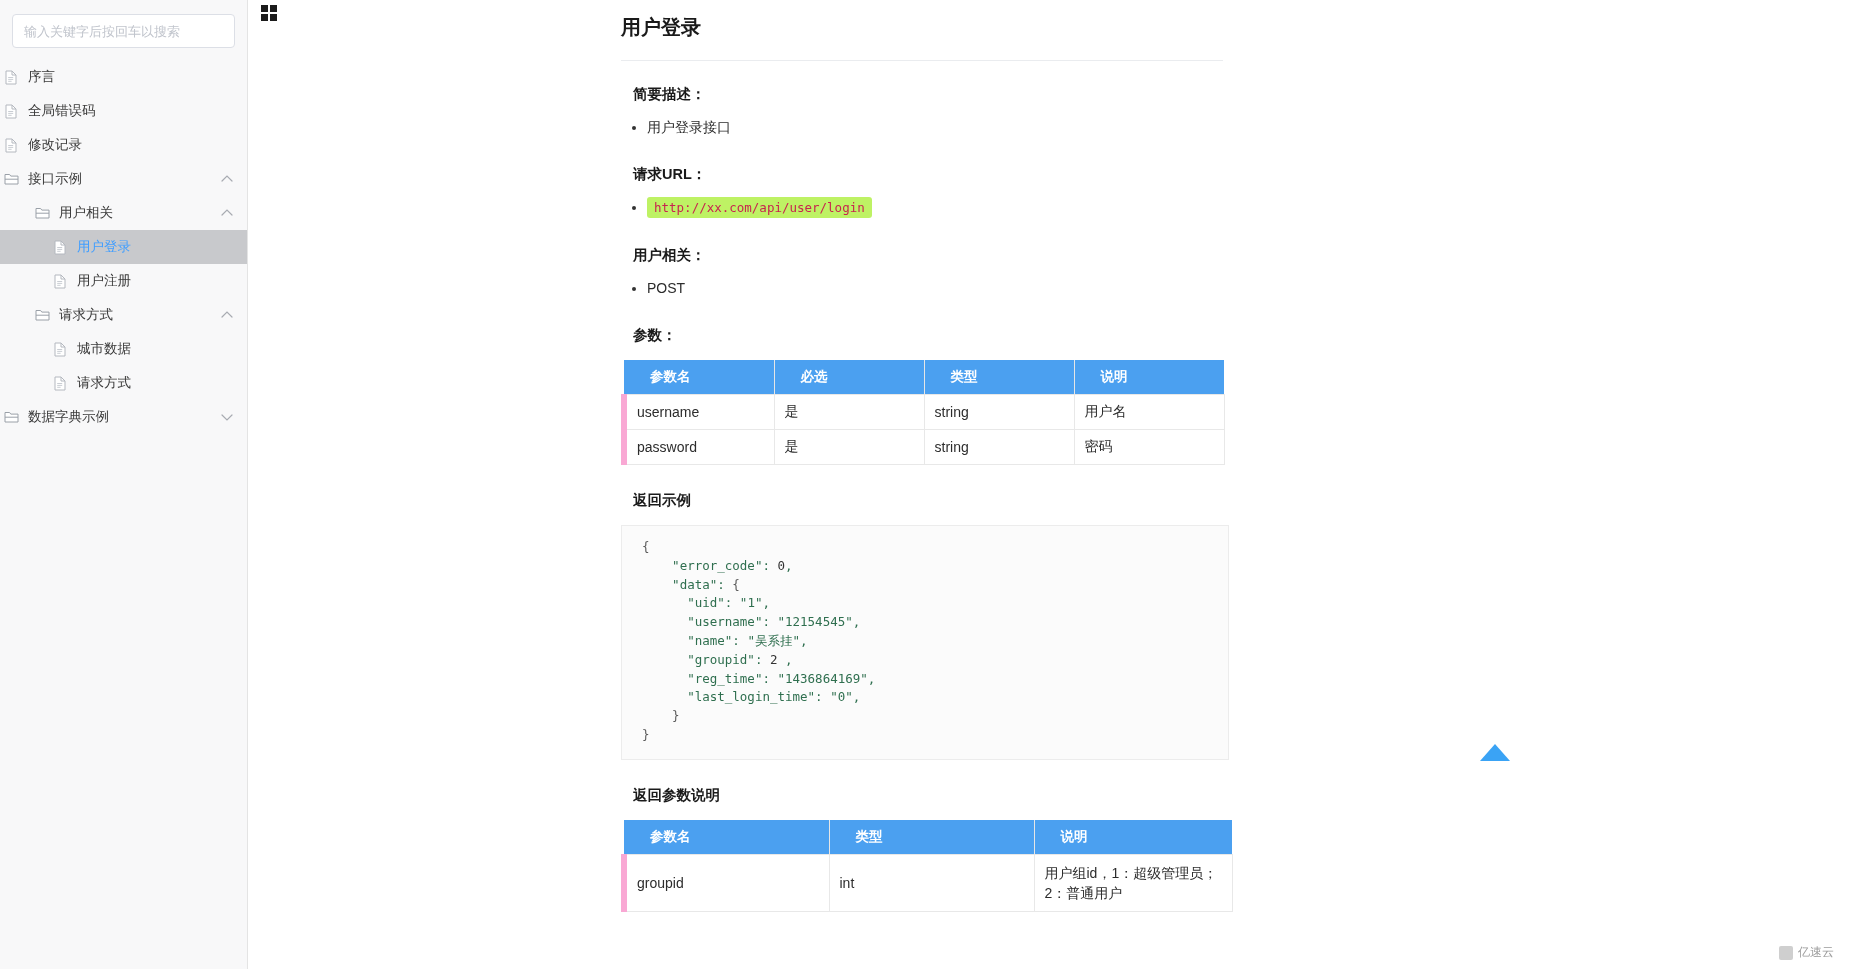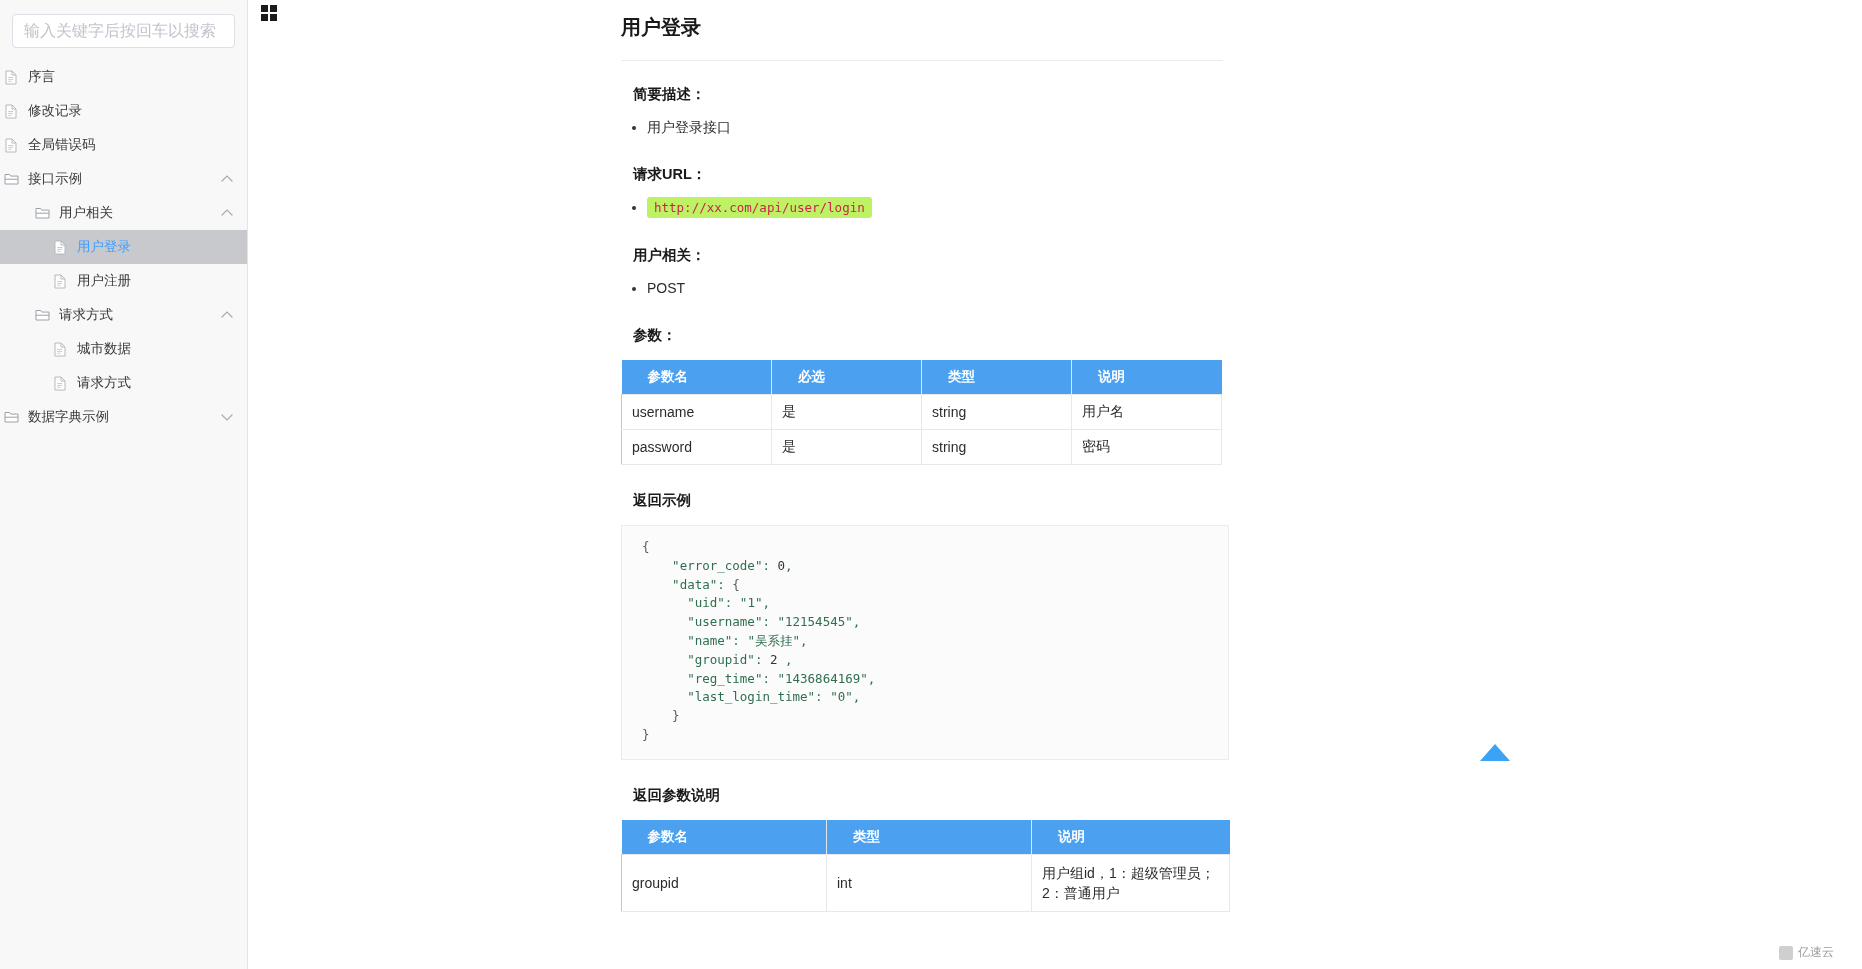--- a/index.html
+++ b/index.html
@@ -22,21 +22,21 @@
     position: relative;
     overflow: hidden;
   }
   .search-wrap { padding: 14px 12px 8px 12px; }
   .search-input {
     width: 100%; height: 34px;
     border: 1px solid #dcdfe6;
     border-radius: 4px;
     background: #fff;
     padding: 0 11px;
-    font-size: 16px;
+    font-size: 13px;
     color: #606266;
     font-family: "Liberation Sans", sans-serif;
     outline: none;
   }
   .search-input::placeholder { color: #c0c4cc; }
 
   .nav { margin-top: 4px; }
   .nav-item {
     display: flex; align-items: center;
     height: 34px;
@@ -141,21 +141,21 @@
   }
   table.doc-table th:last-child { border-right: 0; }
   table.doc-table td {
     font-size: 14px;
     color: #2c2c2c;
     padding: 8px 10px;
     border: 1px solid #e8e8e8;
     height: 32px;
     vertical-align: middle;
   }
-  table.doc-table tr td:first-child { border-left: 1px solid #f9a8d4; }
+  table.doc-table tr td:first-child { border-left: 6px solid #f9a8d4; }
   table.params { width: 600px; }
   table.params col.c1 { width: 150px; }
   table.params col.c2 { width: 150px; }
   table.params col.c3 { width: 150px; }
   table.params col.c4 { width: 150px; }
   table.retparams { width: 608px; }
   table.retparams col.r1 { width: 205px; }
   table.retparams col.r2 { width: 205px; }
   table.retparams col.r3 { width: 198px; }
   td.wrapcell { line-height: 20px; }
@@ -224,31 +224,31 @@
           <span class="label">序言</span>
         </div>
         <div class="nav-item depth0">
           <span class="ico">
             <svg width="14" height="15" viewBox="0 0 14 15">
               <path d="M2 1h6l4 4v9H2z" fill="#fff" stroke="#b4b8bf" stroke-width="1"></path>
               <path d="M8 1v4h4" fill="none" stroke="#b4b8bf" stroke-width="1"></path>
               <path d="M4.2 7.5h5M4.2 9.4h5M4.2 11.3h3.4" stroke="#c3c7ce" stroke-width="0.9"></path>
             </svg>
           </span>
+          <span class="label">全局错误码</span>
+        </div>
+        <div class="nav-item depth0">
+          <span class="ico">
+            <svg width="14" height="15" viewBox="0 0 14 15">
+              <path d="M2 1h6l4 4v9H2z" fill="#fff" stroke="#b4b8bf" stroke-width="1"></path>
+              <path d="M8 1v4h4" fill="none" stroke="#b4b8bf" stroke-width="1"></path>
+              <path d="M4.2 7.5h5M4.2 9.4h5M4.2 11.3h3.4" stroke="#c3c7ce" stroke-width="0.9"></path>
+            </svg>
+          </span>
           <span class="label">修改记录</span>
-        </div>
-        <div class="nav-item depth0">
-          <span class="ico">
-            <svg width="14" height="15" viewBox="0 0 14 15">
-              <path d="M2 1h6l4 4v9H2z" fill="#fff" stroke="#b4b8bf" stroke-width="1"></path>
-              <path d="M8 1v4h4" fill="none" stroke="#b4b8bf" stroke-width="1"></path>
-              <path d="M4.2 7.5h5M4.2 9.4h5M4.2 11.3h3.4" stroke="#c3c7ce" stroke-width="0.9"></path>
-            </svg>
-          </span>
-          <span class="label">全局错误码</span>
         </div>
         <div class="nav-item depth0">
           <span class="ico">
             <svg width="15" height="14" viewBox="0 0 15 14">
               <path d="M1 2.5h4.6l1.2 1.6H14V12H1z" fill="#fff" stroke="#9aa0a8" stroke-width="1"></path>
               <path d="M1 7.2h13" stroke="#9aa0a8" stroke-width="1"></path>
             </svg>
           </span>
           <span class="label">接口示例</span>
           <span class="chev">

